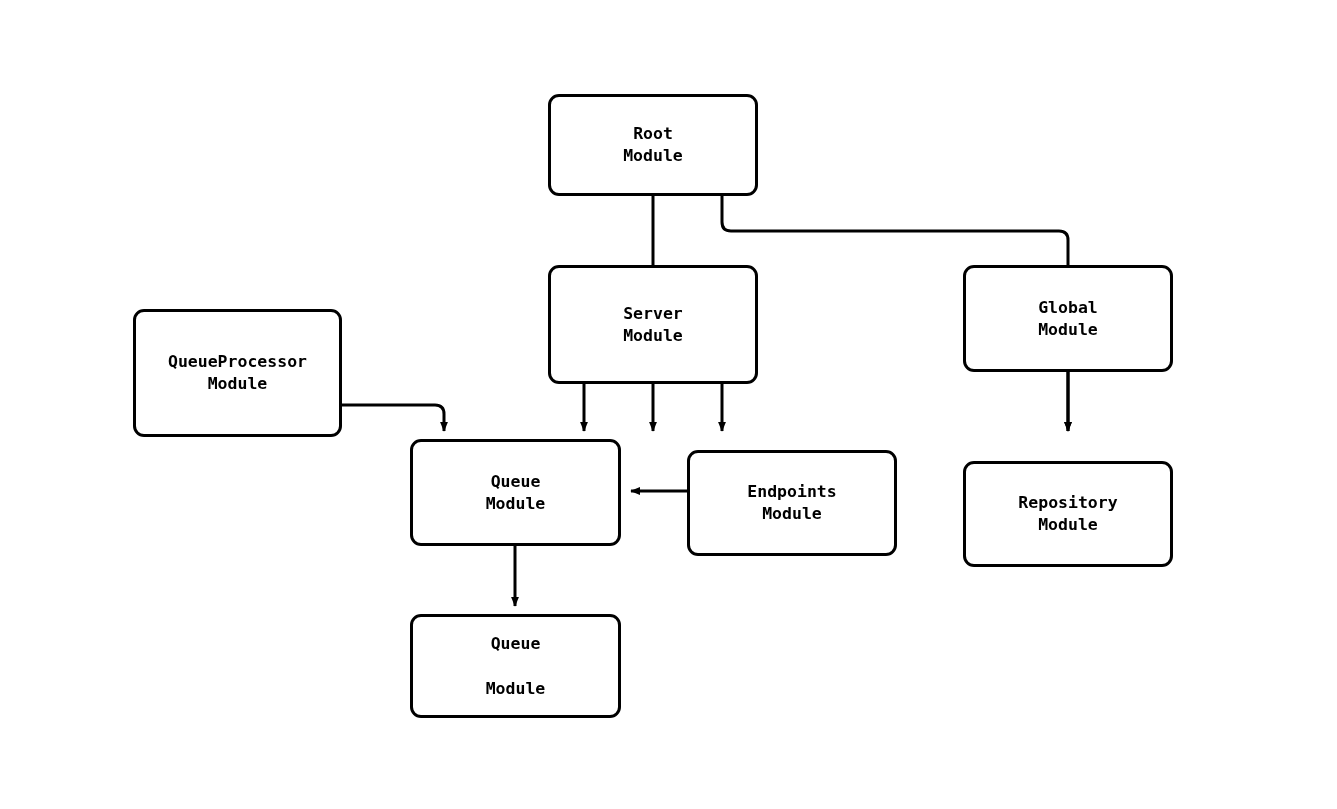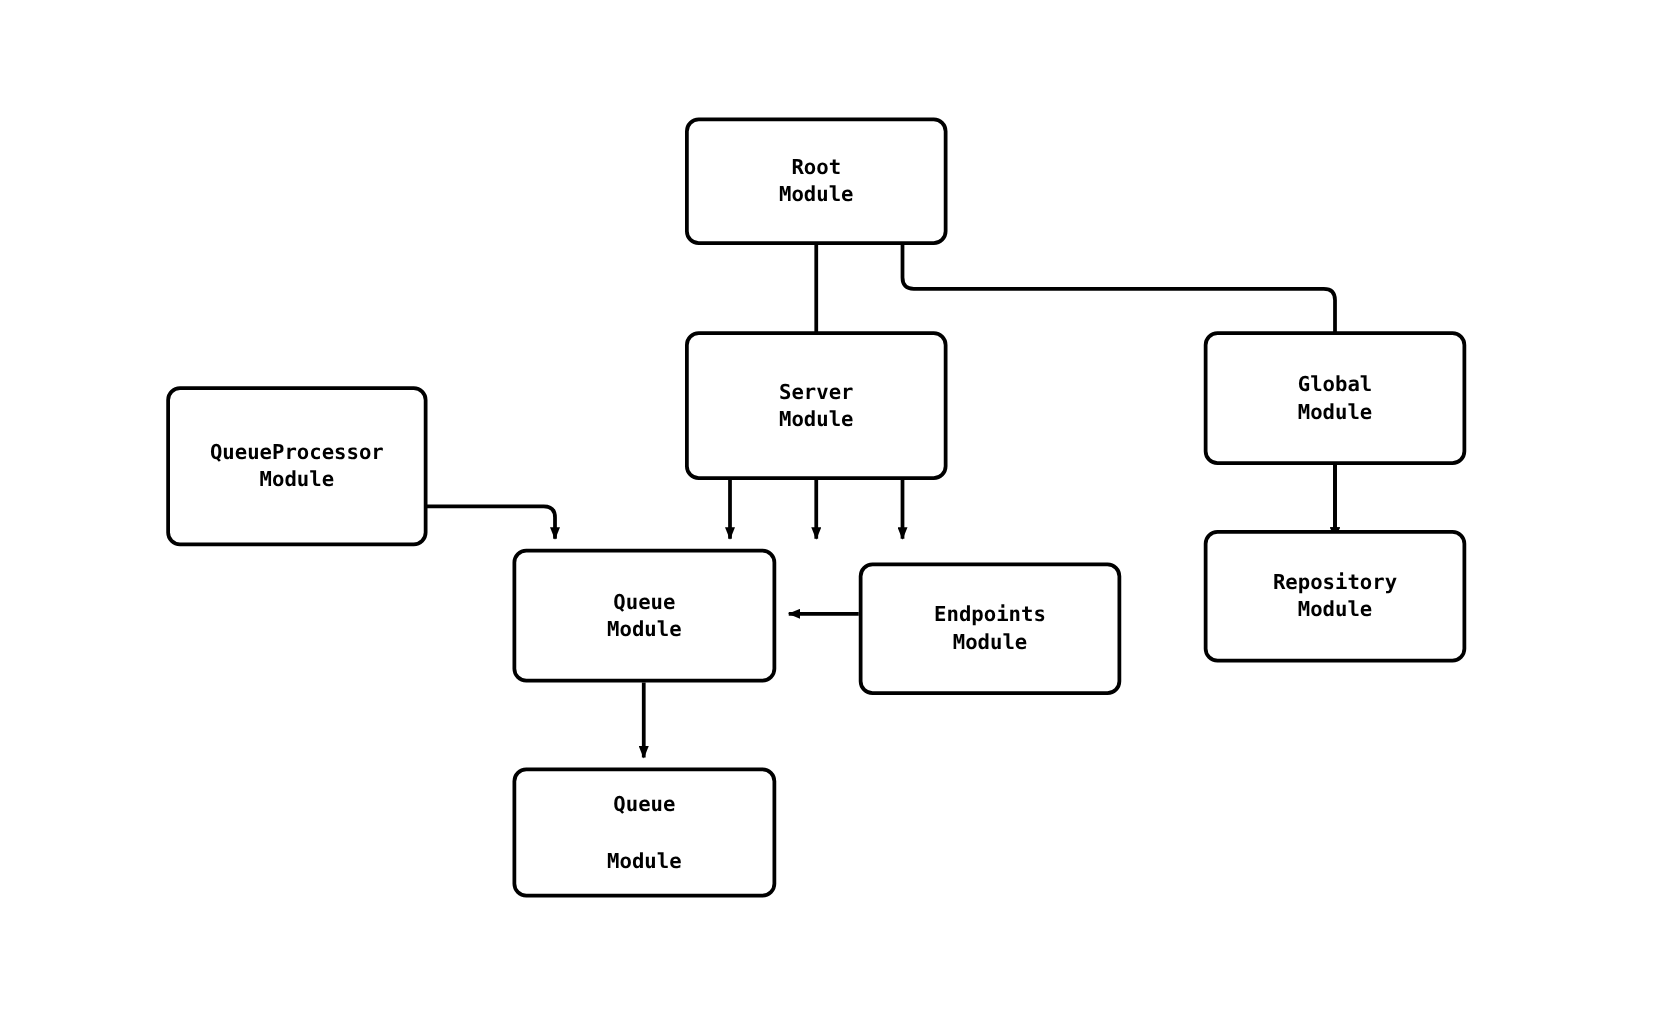--- a/index.html
+++ b/index.html
@@ -109,21 +109,21 @@
     <div class="node" style="left:410px; top:439px; width:211px; height:107px;">
       <span class="node-label">Queue</span>
       <span class="node-label">Module</span>
     </div>
 
     <div class="node" style="left:687px; top:450px; width:210px; height:106px;">
       <span class="node-label">Endpoints</span>
       <span class="node-label">Module</span>
     </div>
 
-    <div class="node" style="left:963px; top:424px; width:210px; height:106px;">
+    <div class="node" style="left:963px; top:461px; width:210px; height:106px;">
       <span class="node-label">Repository</span>
       <span class="node-label">Module</span>
     </div>
 
     <div class="node" style="left:410px; top:614px; width:211px; height:104px;gap:23px;">
       <span class="node-label">Queue</span>
       <span class="node-label">Module</span>
     </div>
 
   </div>

